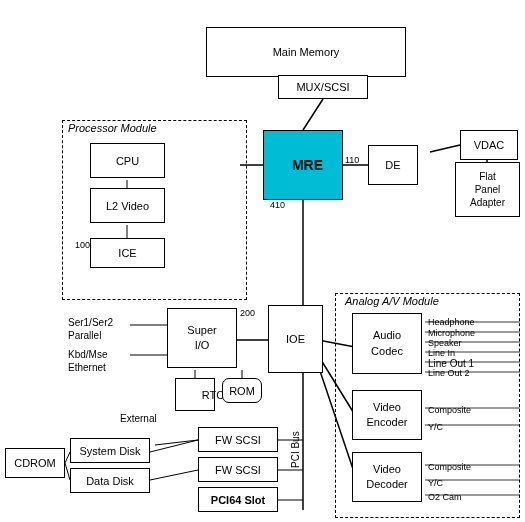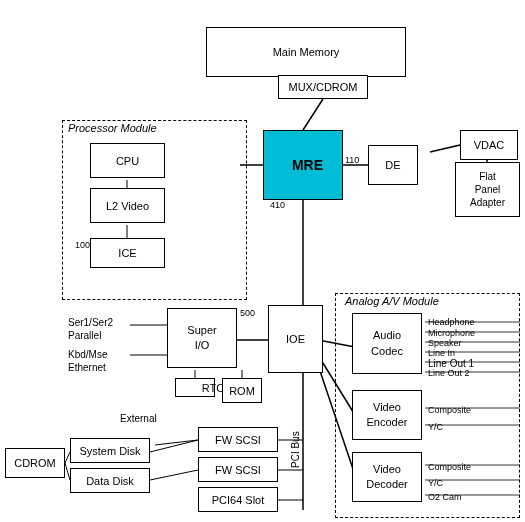--- a/index.html
+++ b/index.html
@@ -125,21 +125,21 @@
     <line x1="425" y1="495" x2="520" y2="495" stroke="#000" stroke-width="0.8"></line>
 
     <line x1="155" y1="445" x2="198" y2="440" stroke="#000" stroke-width="1"></line>
   </svg>
 
   <div class="box" style="left:206px;top:3px;width:200px;height:50px;margin-top:24px;">
     <span>Main Memory</span>
   </div>
 
   <div class="box" style="left:278px;top:75px;width:90px;height:24px;">
-    <span>MUX/CDROM</span>
+    <span>MUX/SCSI</span>
   </div>
 
   <div class="box highlight" style="left:263px;top:130px;width:80px;height:70px;">
     <span>MRE</span>
   </div>
   <div class="small-label" style="left:270px;top:200px;">
     <span>410</span>
   </div>
 
   <div class="box" style="left:368px;top:145px;width:50px;height:40px;">
@@ -187,32 +187,32 @@
 
   <div class="box" style="left:167px;top:308px;width:70px;height:60px;">
     <span style="white-space:pre-line;line-height:1.4;">Super
 I/O</span>
   </div>
 
   <div class="box" style="left:268px;top:305px;width:55px;height:68px;">
     <span>IOE</span>
   </div>
   <div class="small-label" style="left:240px;top:308px;">
-    <span>500</span>
+    <span>200</span>
   </div>
 
   <div class="label" style="left:290px;top:410px;font-size:10px;writing-mode:vertical-rl;transform:rotate(180deg);height:80px;">
     <span>PCI Bus</span>
   </div>
 
-  <div class="box" style="left:175px;top:378px;width:40px;height:19px;padding-left:36px;">
+  <div class="box" style="left:175px;top:378px;width:40px;height:33px;padding-left:36px;">
     <span>RTC</span>
   </div>
 
-  <div class="box" style="left:222px;top:378px;width:40px;height:25px;">
+  <div class="box" style="left:222px;top:378px;width:40px;height:25px;border-radius:7px;">
     <span>ROM</span>
   </div>
 
   <div class="label" style="left:68px;top:348px;width:90px;text-align:left;font-size:10px;line-height:1.3;">
     <span style="white-space:pre-line;">Kbd/Mse
 Ethernet</span>
   </div>
 
   <div class="box dashed" style="left:335px;top:293px;width:185px;height:225px;">
   </div>
@@ -272,21 +272,21 @@
   </div>
 
   <div class="box" style="left:198px;top:427px;width:80px;height:25px;">
     <span>FW SCSI</span>
   </div>
 
   <div class="box" style="left:198px;top:457px;width:80px;height:25px;">
     <span>FW SCSI</span>
   </div>
 
-  <div class="box" style="left:198px;top:487px;width:80px;height:25px;">
+  <div class="box" style="left:198px;top:487px;width:80px;height:25px;font-weight:bold;">
     <span>PCI64 Slot</span>
   </div>
 
   <div class="box" style="left:5px;top:448px;width:60px;height:30px;">
     <span>CDROM</span>
   </div>
 
   <div class="box" style="left:70px;top:438px;width:80px;height:25px;">
     <span>System Disk</span>
   </div>

